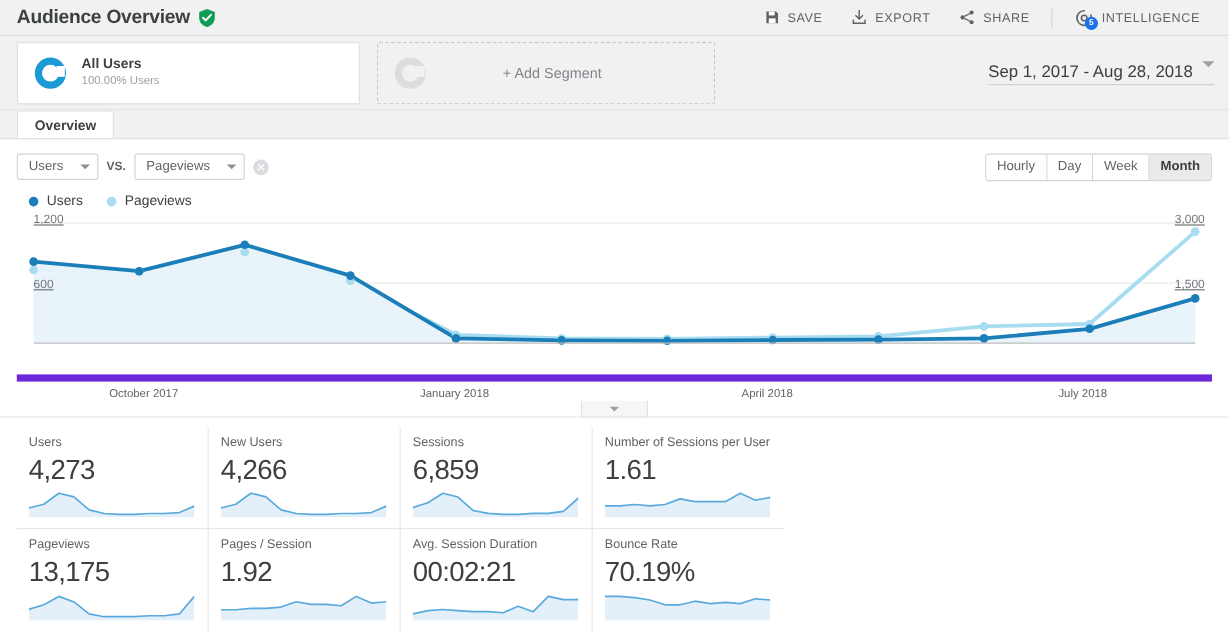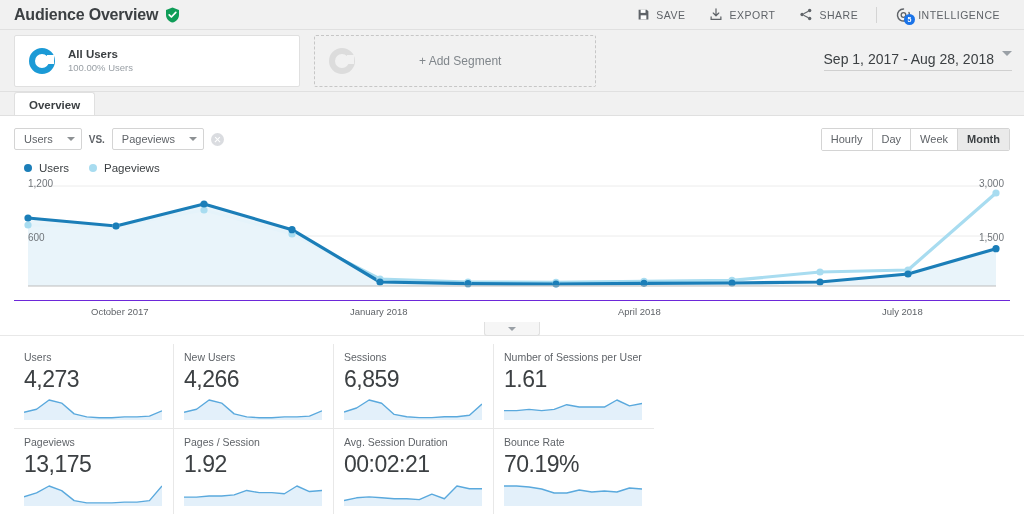--- a/index.html
+++ b/index.html
@@ -136,24 +136,24 @@
   
   .chart-legend { display: flex; align-items: center; gap: 20px; padding: 6px 0 2px 10px; }
   .lg { display: flex; align-items: center; gap: 7px; cursor: pointer; }
   .lg .dot { width: 8px; height: 8px; border-radius: 50%; }
   .lg span.t { font-size: 11.5px; color: #3c4043; }
 
   
   .chartbox { position: relative; height: 120px; margin: 4px 0 0 0; }
   .chart-svg { display: block; }
   .axis-lbl {
-    position: absolute; font-size: 10px; color: #70757a;
+    position: absolute; font-size: 10px; color: #70757a; text-decoration: underline;
   }
   .xaxis {
-    display: flex; border-top: 1px solid #6d28d9; margin-top: 0px;
+    display: flex; border-top: 6px solid #6d28d9; margin-top: 12px;
     height: 22px; position: relative;
   }
   .xaxis span { position: absolute; top: 5px; font-size: 9.5px; color: #5f6368; }
 
   .expander {
     height: 14px; display: flex; justify-content: center;
     border-bottom: 1px solid #e8e8e8; position: relative; margin-bottom: 8px;
   }
   .exp-tab {
     width: 56px; height: 14px; background: #f6f6f6;

